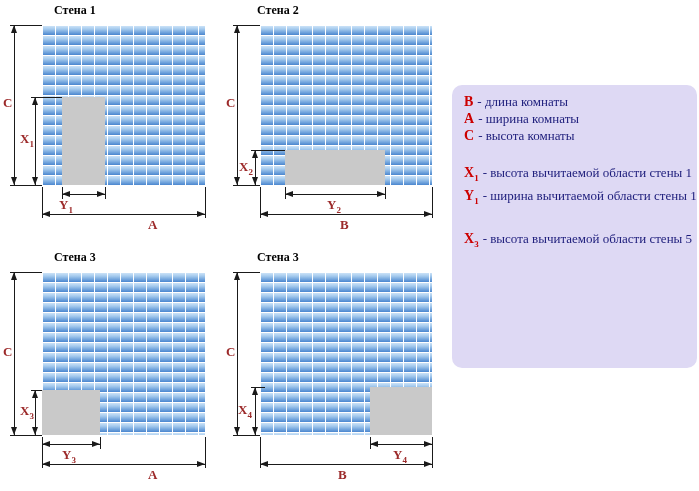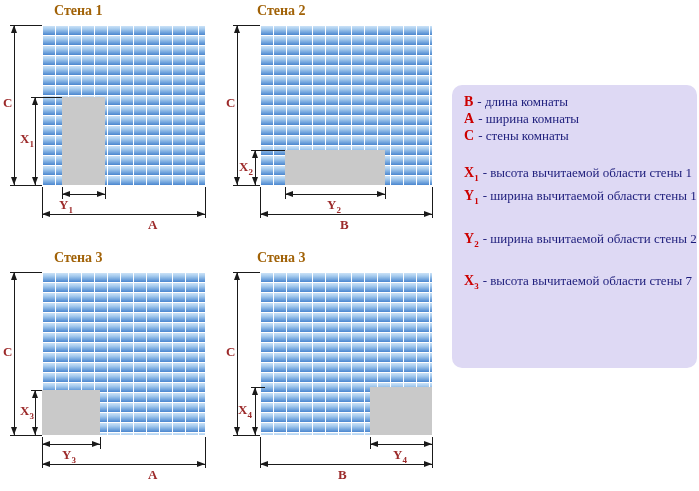--- a/index.html
+++ b/index.html
@@ -6,23 +6,23 @@
   #canvas {
     position: relative;
     width: 699px;
     height: 491px;
     background: #ffffff;
     overflow: hidden;
     font-family: "Liberation Serif", serif;
   }
   .wall-title {
     position: absolute;
-    font-size: 14px;
+    font-size: 12px;
     font-weight: bold;
-    color: #a16207;
+    color: #000000;
   }
   .wall {
     position: absolute;
     background-color: #6ea3dc;
     background-image:
       linear-gradient(to right, #ffffff 0, #ffffff 1px, transparent 1px),
       linear-gradient(to bottom, #ffffff 0, #ffffff 1px, transparent 1px),
       linear-gradient(to bottom, #d7eafb 0%, #a6cbee 40%, #4a86cf 100%);
     background-size: 13px 10px;
   }
@@ -178,31 +178,30 @@
 
     <div class="tick-v" style="left:260px;top:437px;height:31px"></div>
     <div class="dim-h" style="left:260px;top:464px;width:172px"></div>
     <span class="dim-label" style="left:338px;top:468px">B</span>
   </div>
 
   <div class="legend">
     <div>
       <div class="legend-line"><span class="sym">B</span><span class="desc">- длина комнаты</span></div>
       <div class="legend-line"><span class="sym">A</span><span class="desc">- ширина комнаты</span></div>
-      <div class="legend-line"><span class="sym">C</span><span class="desc">- стены комнаты</span></div>
+      <div class="legend-line"><span class="sym">C</span><span class="desc">- высота комнаты</span></div>
     </div>
 
     <div class="legend-group">
       <div class="legend-line"><span class="sym"><span>X</span><sub>1</sub></span><span class="desc">- высота вычитаемой области стены 1</span></div>
       <div class="legend-line"><span class="sym"><span>Y</span><sub>1</sub></span><span class="desc">- ширина вычитаемой области стены 1</span></div>
     </div>
 
     <div class="legend-group">
-      <div class="legend-line"><span class="sym"><span>Y</span><sub>2</sub></span><span class="desc">- ширина вычитаемой области стены 2</span></div>
     </div>
 
     <div class="legend-group">
-      <div class="legend-line"><span class="sym"><span>X</span><sub>3</sub></span><span class="desc">- высота вычитаемой области стены 7</span></div>
+      <div class="legend-line"><span class="sym"><span>X</span><sub>3</sub></span><span class="desc">- высота вычитаемой области стены 5</span></div>
     </div>
 
   </div>
 
 </div>
 
 </body></html>

